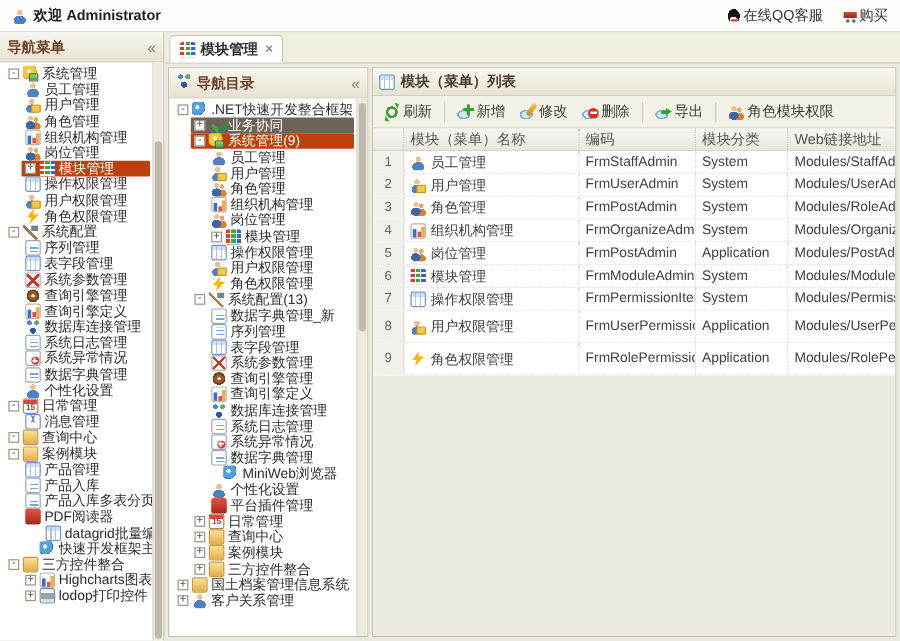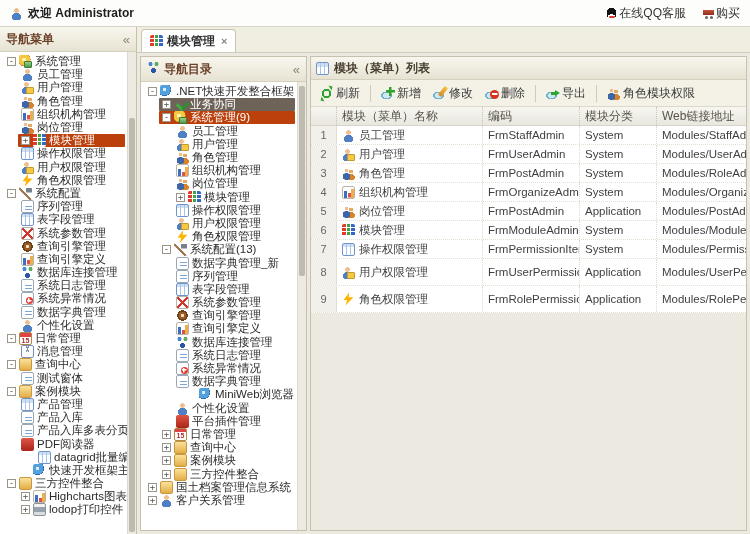--- a/index.html
+++ b/index.html
@@ -280,26 +280,20 @@
               <span class="tlabel">消息管理</span>
             </span>
           </div>
           <div class="titem" style="padding-left: 4px;">
             <span class="tinner">
               <span class="exp">-</span>
               <span class="tico ic-query-center"></span>
               <span class="tlabel">查询中心</span>
             </span>
           </div>
-          <div class="titem" style="padding-left: 18px;">
-            <span class="tinner">
-              <span class="tico ic-test-form"></span>
-              <span class="tlabel">测试窗体</span>
-            </span>
-          </div>
           <div class="titem" style="padding-left: 4px;">
             <span class="tinner">
               <span class="exp">-</span>
               <span class="tico ic-case-folder"></span>
               <span class="tlabel">案例模块</span>
             </span>
           </div>
           <div class="titem" style="padding-left: 18px;">
             <span class="tinner">
               <span class="tico ic-product"></span>
@@ -517,21 +511,21 @@
                   <span class="tico ic-error"></span>
                   <span class="tlabel">系统异常情况</span>
                 </span>
               </div>
               <div class="titem" style="padding-left: 32px;">
                 <span class="tinner">
                   <span class="tico ic-dictionary"></span>
                   <span class="tlabel">数据字典管理</span>
                 </span>
               </div>
-              <div class="titem" style="padding-left: 42px; margin-left: 13px;">
+              <div class="titem" style="padding-left: 42px;">
                 <span class="tinner">
                   <span class="tico ic-miniweb"></span>
                   <span class="tlabel">MiniWeb浏览器</span>
                 </span>
               </div>
               <div class="titem" style="padding-left: 32px;">
                 <span class="tinner">
                   <span class="tico ic-personalize"></span>
                   <span class="tlabel">个性化设置</span>
                 </span>

